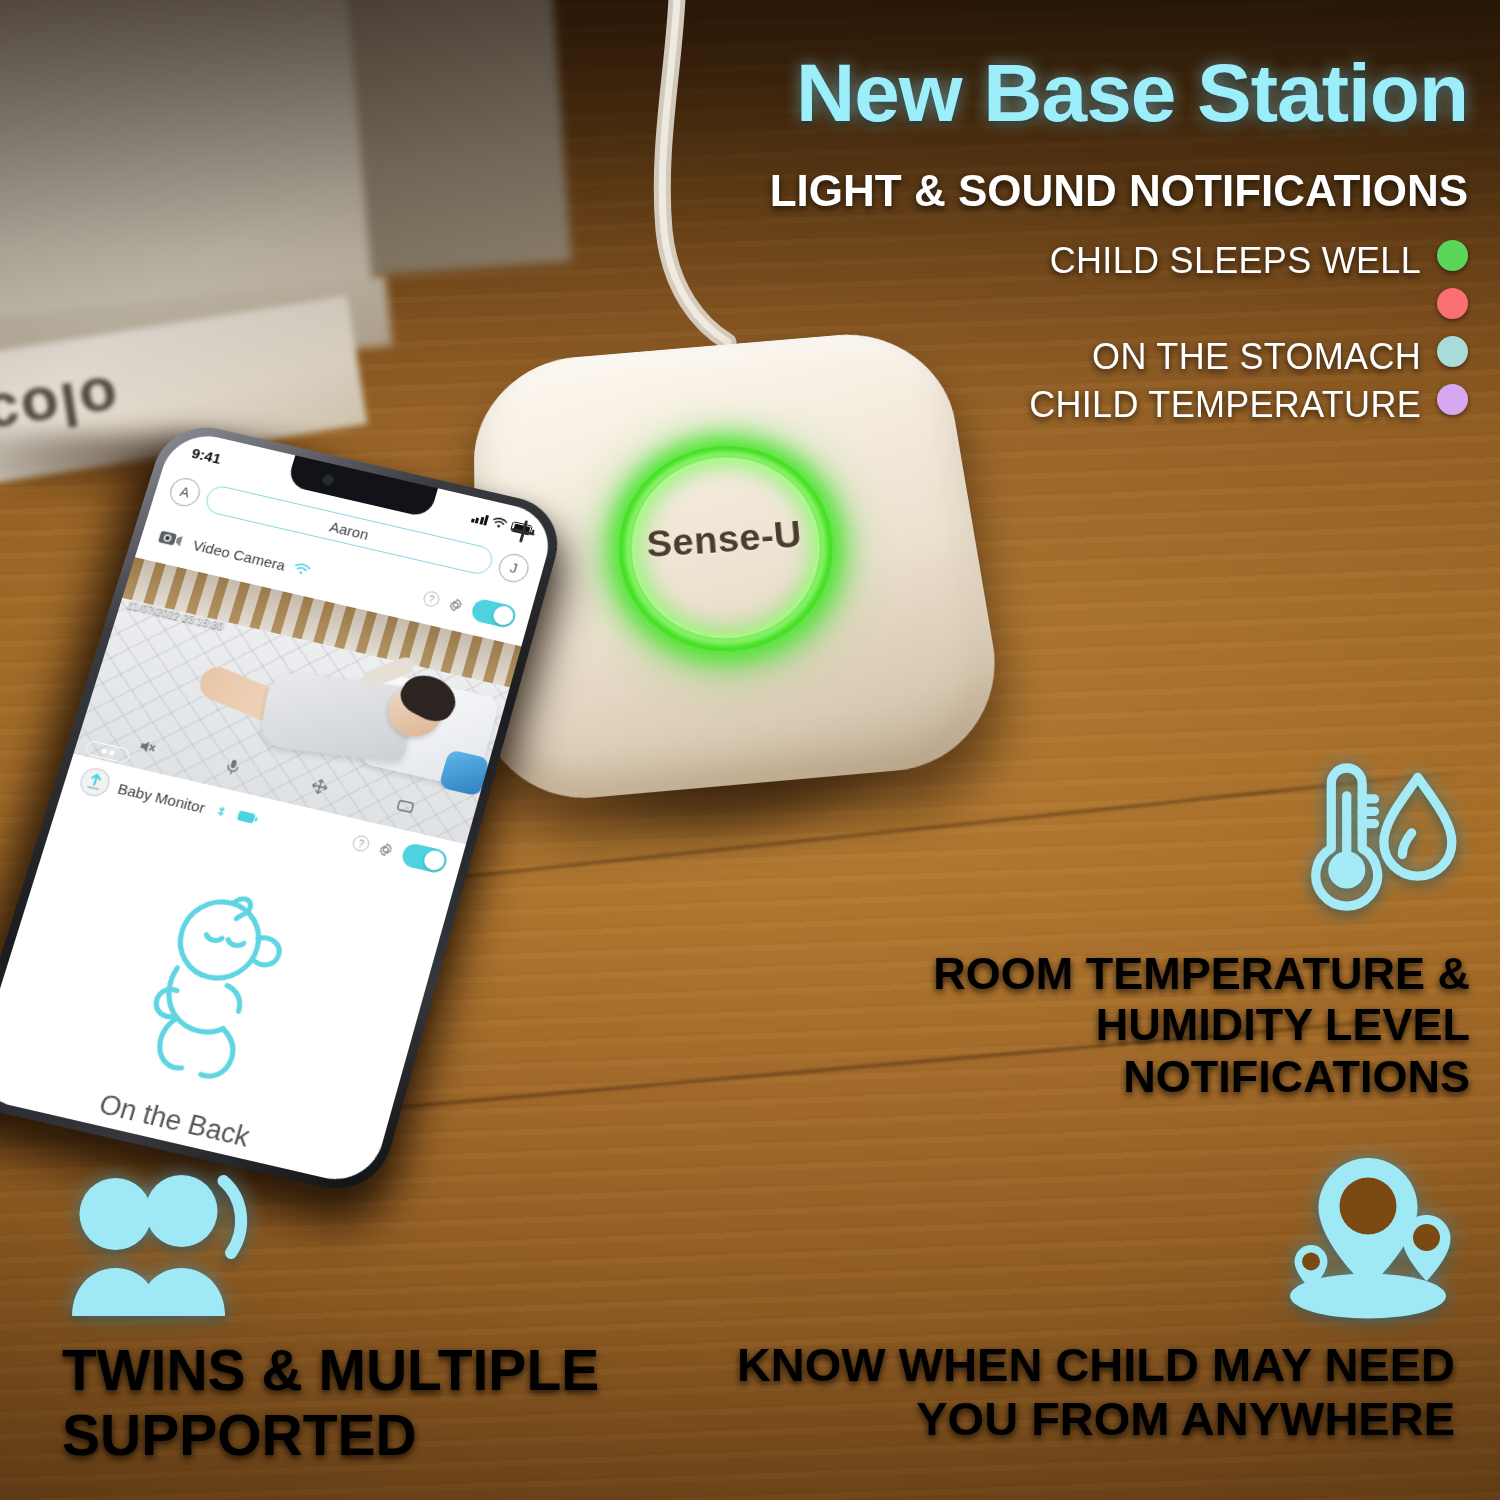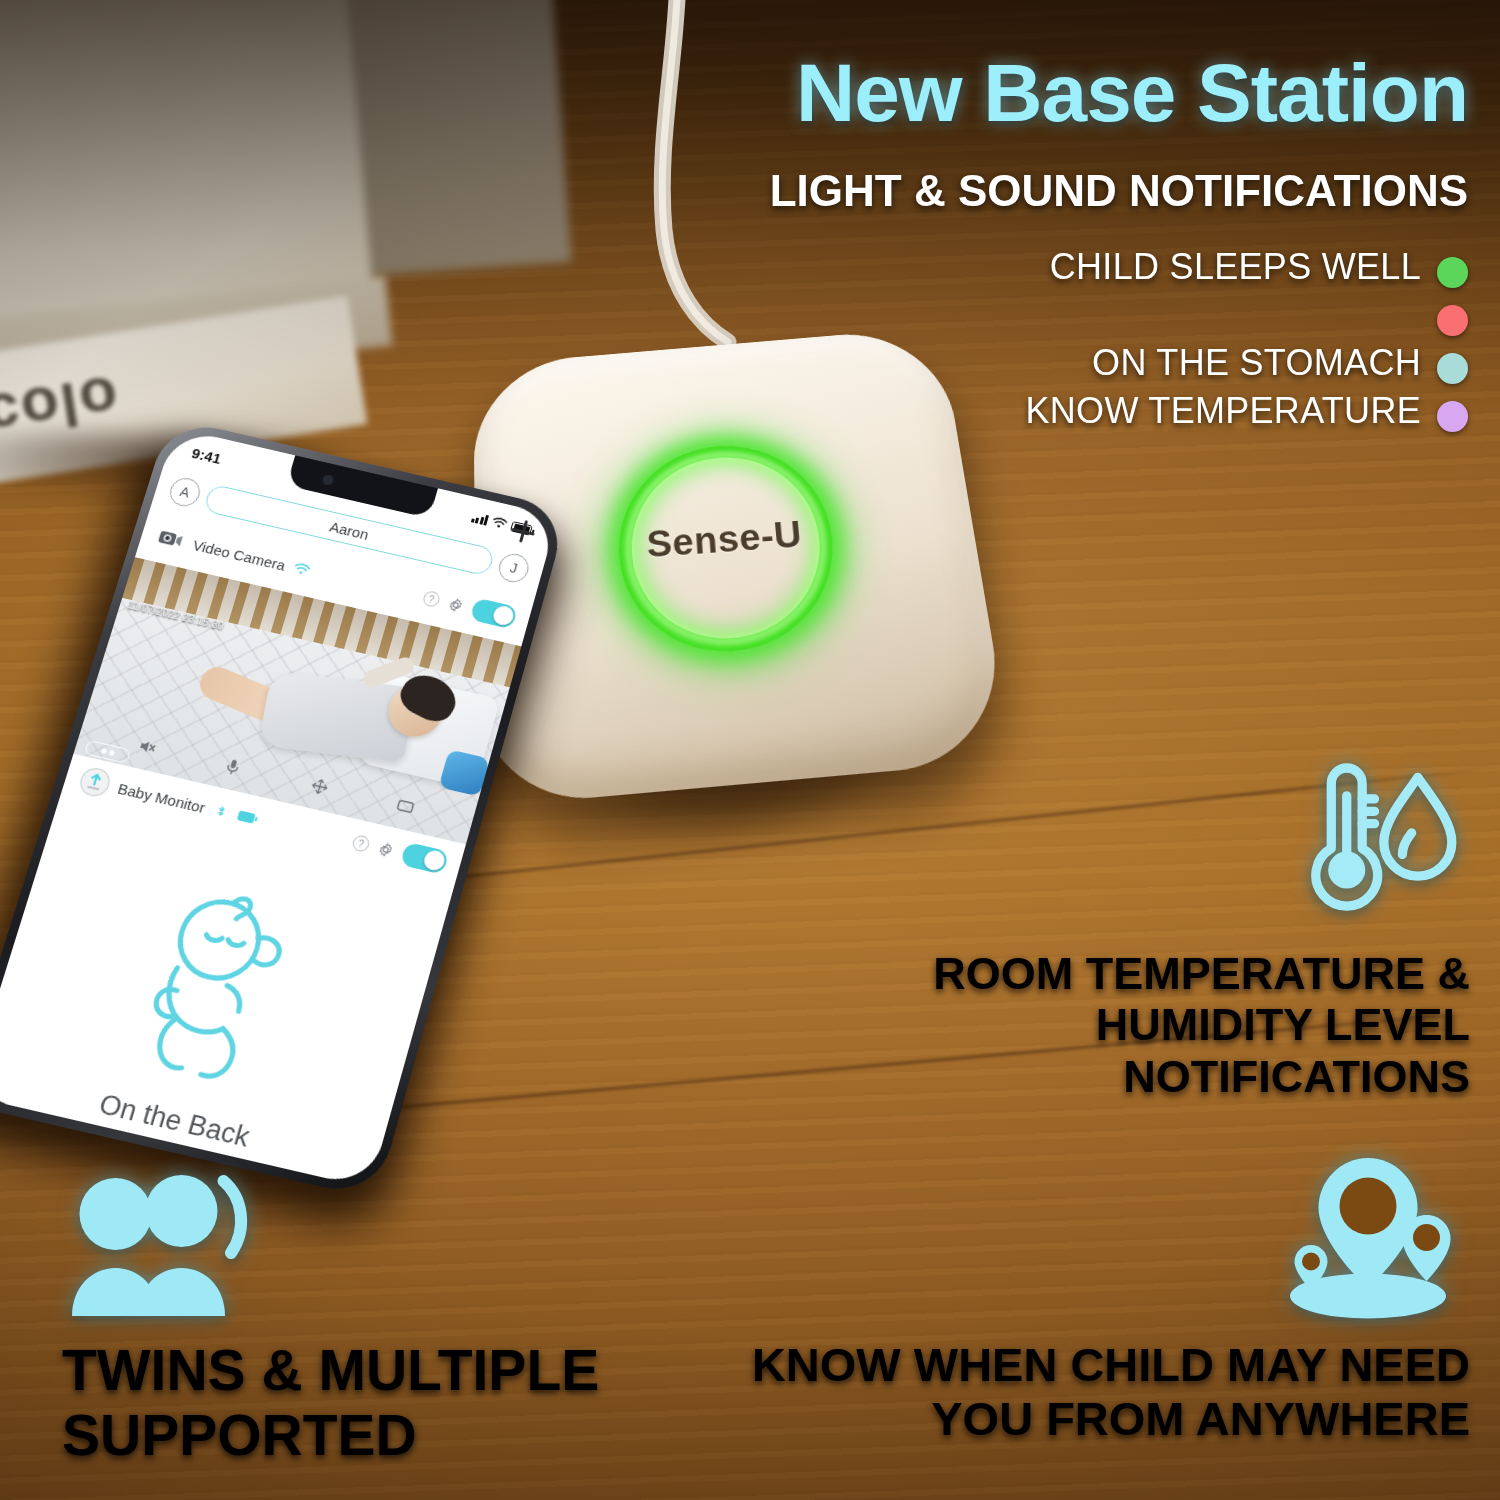--- a/index.html
+++ b/index.html
@@ -342,21 +342,21 @@
   .hero-sub {
     position:absolute; right:32px; top:166px;
     font-size:44px; font-weight:700; color:#fff; letter-spacing:0px;
     text-shadow:0 3px 7px rgba(0,0,0,.7);
     white-space:nowrap;
   }
   #notif-list {
     position:absolute; right:32px; top:240px; width:480px;
   }
   .notif-row {
-    display:flex; align-items:flex-end; justify-content:flex-end; gap:16px;
+    display:flex; align-items:flex-start; justify-content:flex-end; gap:16px;
     height:48px;
   }
   .notif-label {
     font-size:36px; color:#fff; letter-spacing:.3px;
     text-shadow:0 3px 6px rgba(0,0,0,.72);
     white-space:nowrap;
   }
   .notif-dot {
     width:31px; height:31px; border-radius:50%; flex:0 0 auto;
     box-shadow:0 2px 5px rgba(0,0,0,.5);
@@ -366,21 +366,21 @@
     position:absolute; color:#000000; font-weight:700;
     text-shadow:0 3px 7px rgba(0,0,0,.75); line-height:1.14;
   }
   #caption-temp {
     right:30px; top:948px; font-size:45px; text-align:right; width:700px;
   }
   #caption-twins {
     left:62px; top:1338px; font-size:57px; text-align:left; width:560px;
   }
   #caption-anywhere {
-    right:30px; top:1338px; font-size:47px; text-align:right; width:820px;
+    right:45px; top:1338px; font-size:47px; text-align:right; width:820px;
   }
 
   .feat-icon { position:absolute; }
   #icon-temp-humidity { right:42px; top:756px; width:170px; height:160px; }
   #icon-twins { left:62px; top:1172px; width:200px; height:150px; }
   #icon-location { right:42px; top:1152px; width:180px; height:180px; }
   .feat-icon svg { width:100%; height:100%; filter:drop-shadow(0 0 9px rgba(120,230,255,.5)) drop-shadow(0 3px 6px rgba(0,0,0,.55)); }
 </style>
 </head>
 <body>
@@ -577,21 +577,21 @@
       <span class="notif-dot" style="background: rgb(91, 214, 91);"></span>
     </div>
     <div class="notif-row">
       <span class="notif-dot" style="background: rgb(250, 111, 113);"></span>
     </div>
     <div class="notif-row">
       <span class="notif-label">ON THE STOMACH</span>
       <span class="notif-dot" style="background: rgb(169, 220, 217);"></span>
     </div>
     <div class="notif-row">
-      <span class="notif-label">KNOW TEMPERATURE</span>
+      <span class="notif-label">CHILD TEMPERATURE</span>
       <span class="notif-dot" style="background: rgb(216, 167, 242);"></span>
     </div>
   </div>
 
 <div class="caption" id="caption-temp">
     <div>ROOM TEMPERATURE &amp;</div>
     <div>HUMIDITY LEVEL NOTIFICATIONS</div>
   </div>
 <div class="caption" id="caption-twins">
     <div>TWINS &amp; MULTIPLE</div>

